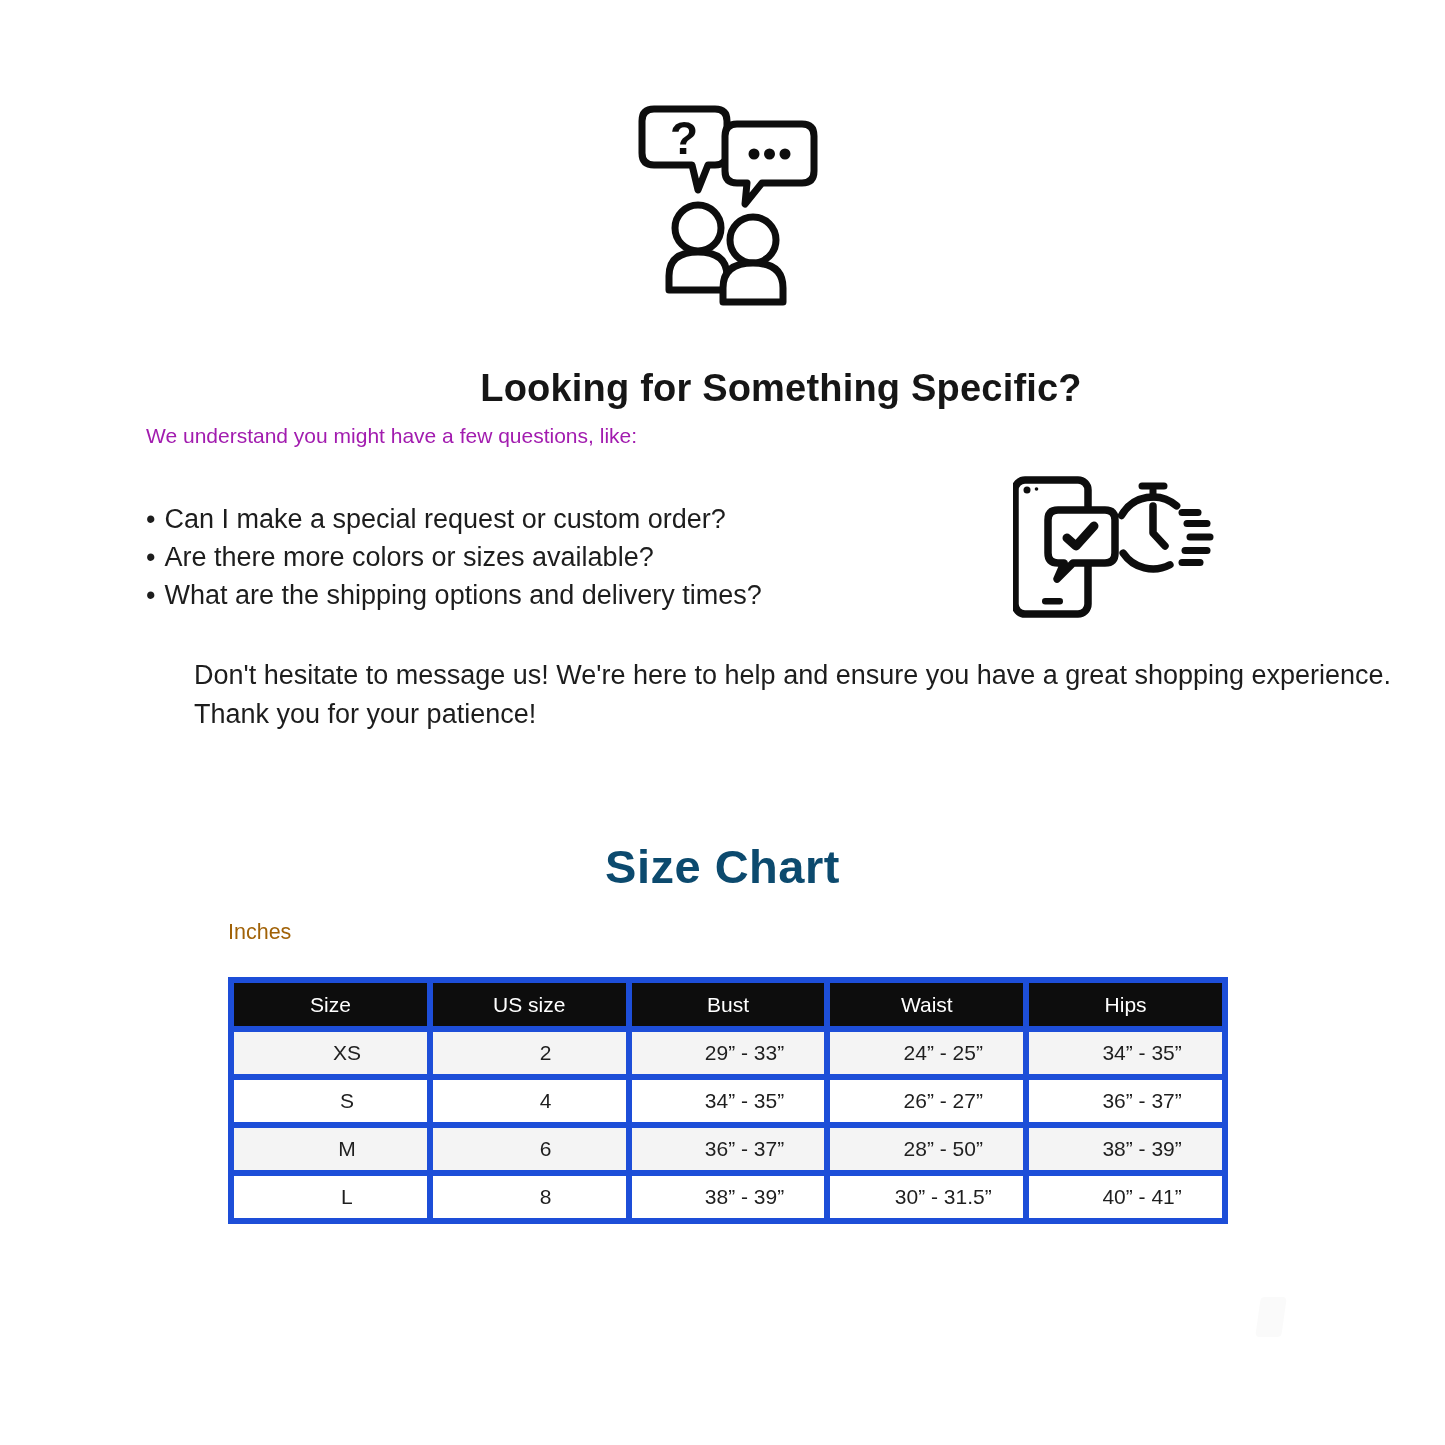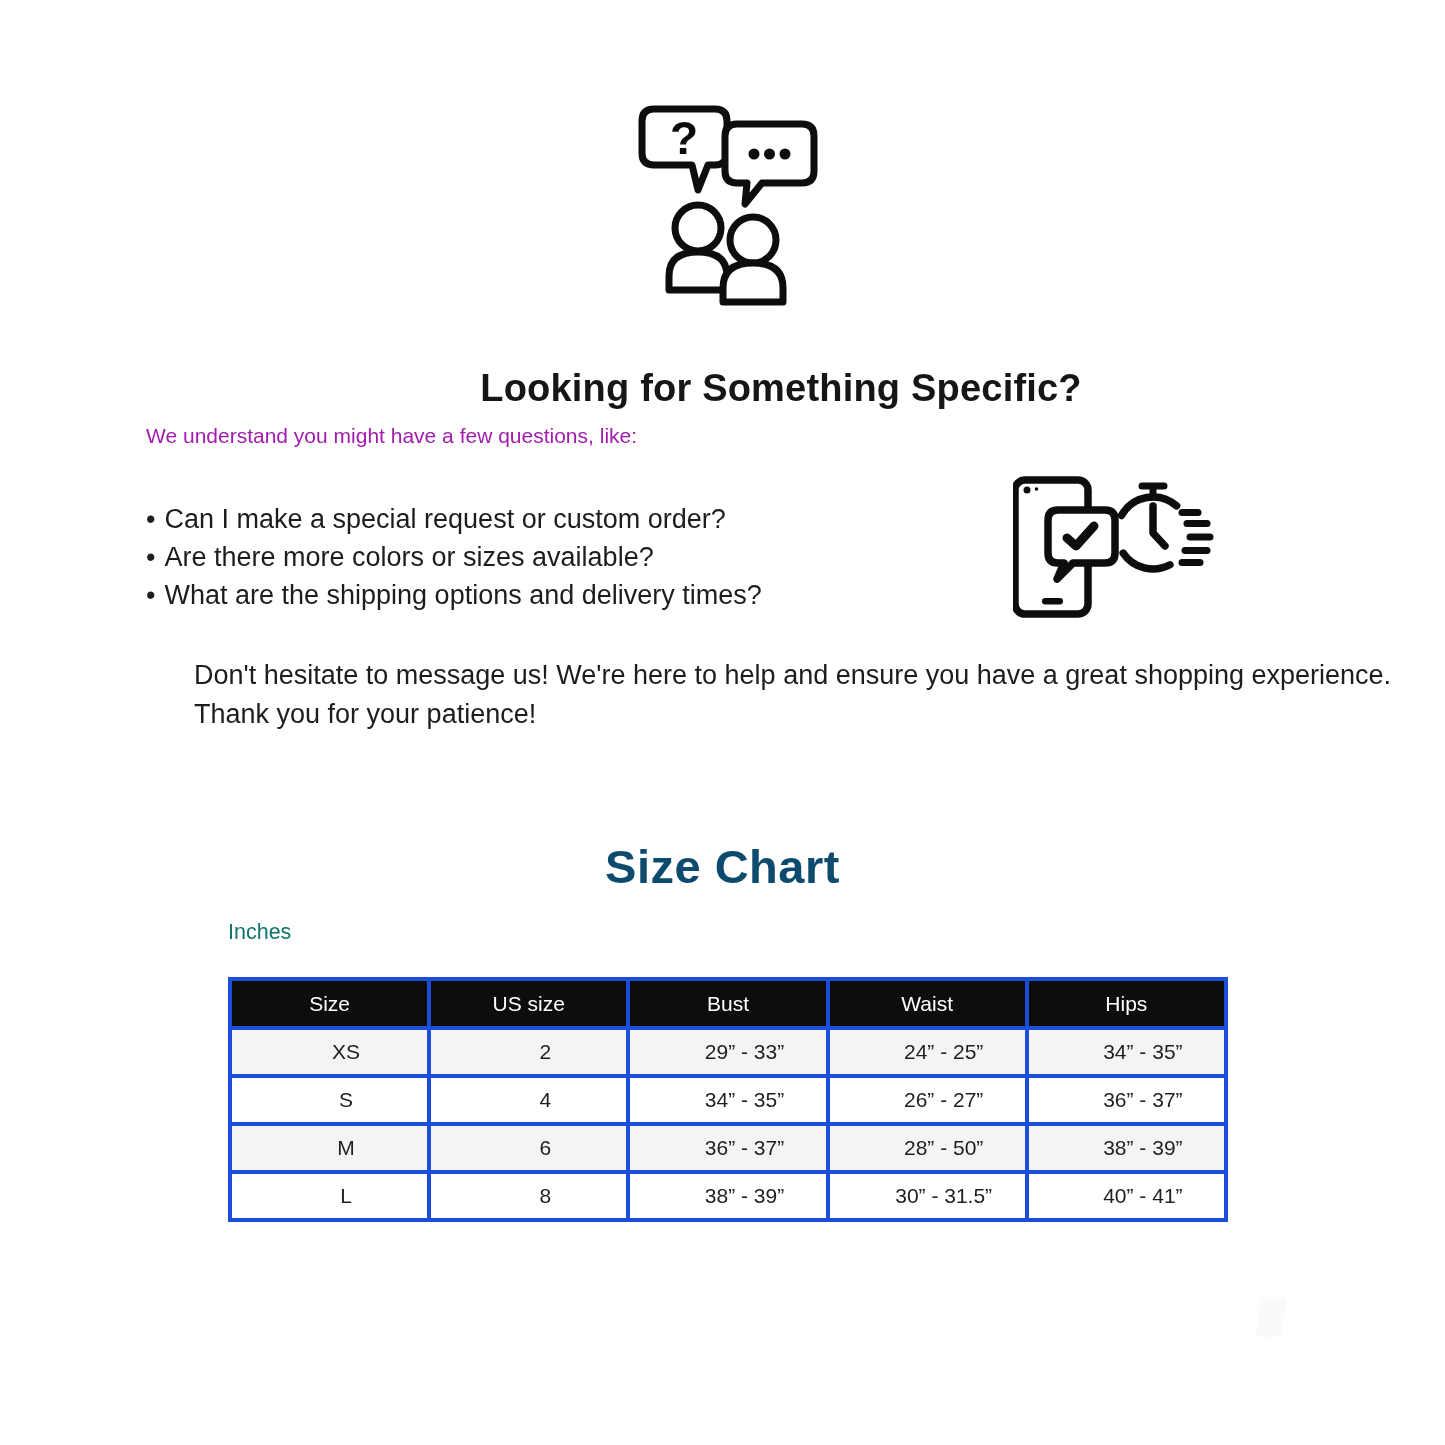--- a/index.html
+++ b/index.html
@@ -34,30 +34,30 @@
     font-size:27px; line-height:38.5px; color:#1d1d1d;margin-left:48px;
   }
 
   .chart-title {
     left:0; top:839px; width:1445px;
     text-align:center;
     font-size:47px; font-weight:700; color:#0c4a6e;
     letter-spacing:0.5px;
   }
 
-  .units { left:228px; top:920px; font-size:21.5px; color:#0f766e; }
+  .units { left:228px; top:920px; font-size:21.5px; color:#a16207; }
 
   .size-table {
     left:228px; top:977px; width:1000px;
     border-collapse:collapse; table-layout:fixed;
     font-size:21px; color:#1f1f1f;
     border:2px solid #c4c4c4;
   }
   .size-table th, .size-table td {
-    border:4px solid #1d4ed8;
+    border:6px solid #1d4ed8;
     text-align:center; vertical-align:middle;
     height:48px; padding:0;
   }
   .size-table th {
     background:#0d0d0d; color:#ffffff;
     font-weight:400; height:49px;
   }
   .size-table tbody tr:nth-child(odd)  { background:#f4f4f4; }
   .size-table tbody tr:nth-child(even) { background:#ffffff; }
   .size-table td { font-weight:400;padding-left:33px; }

